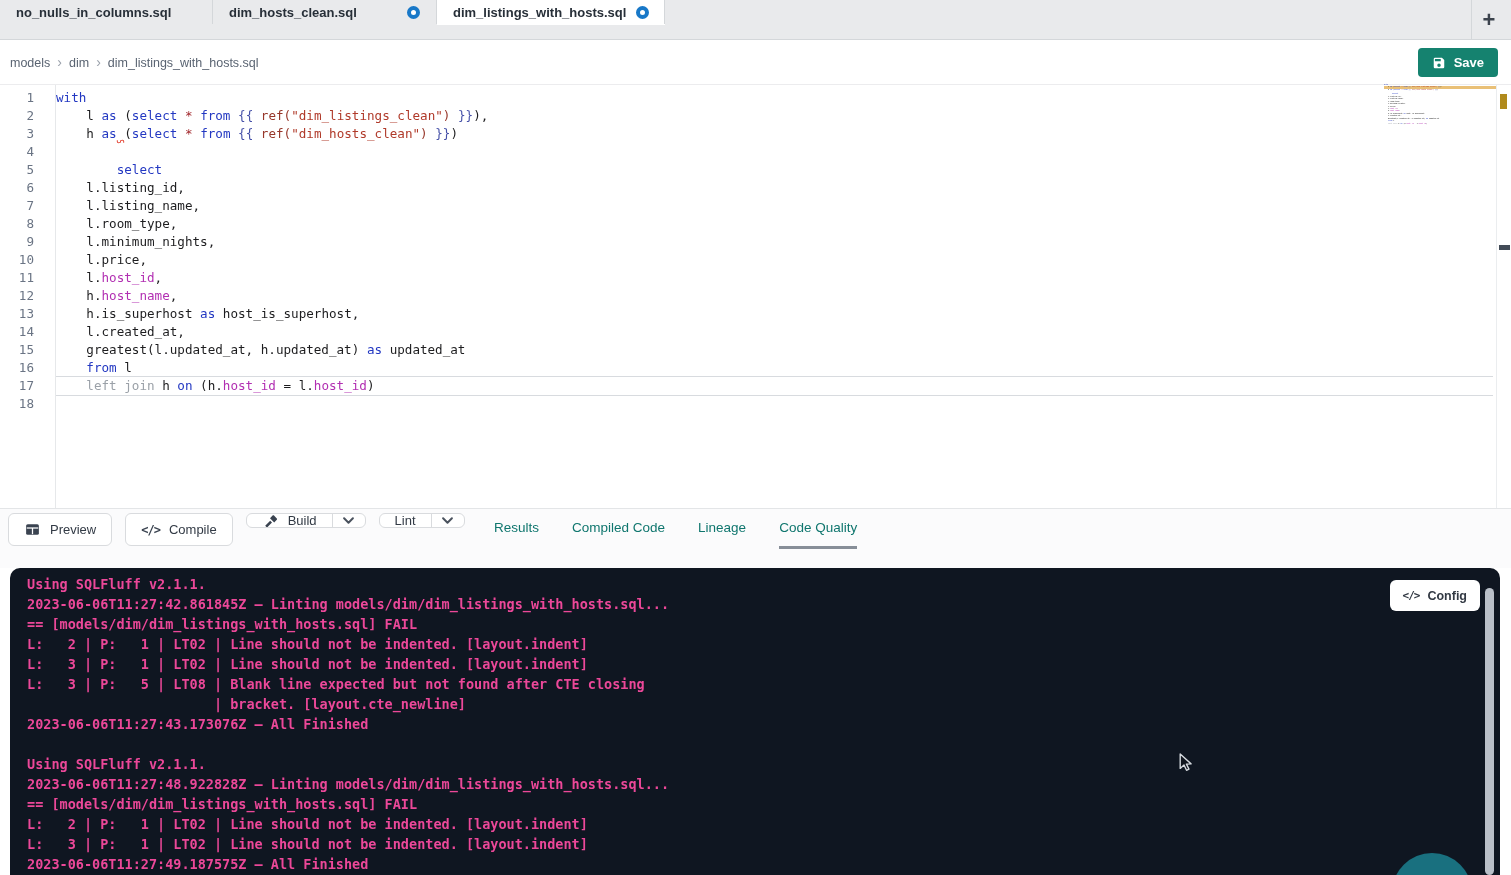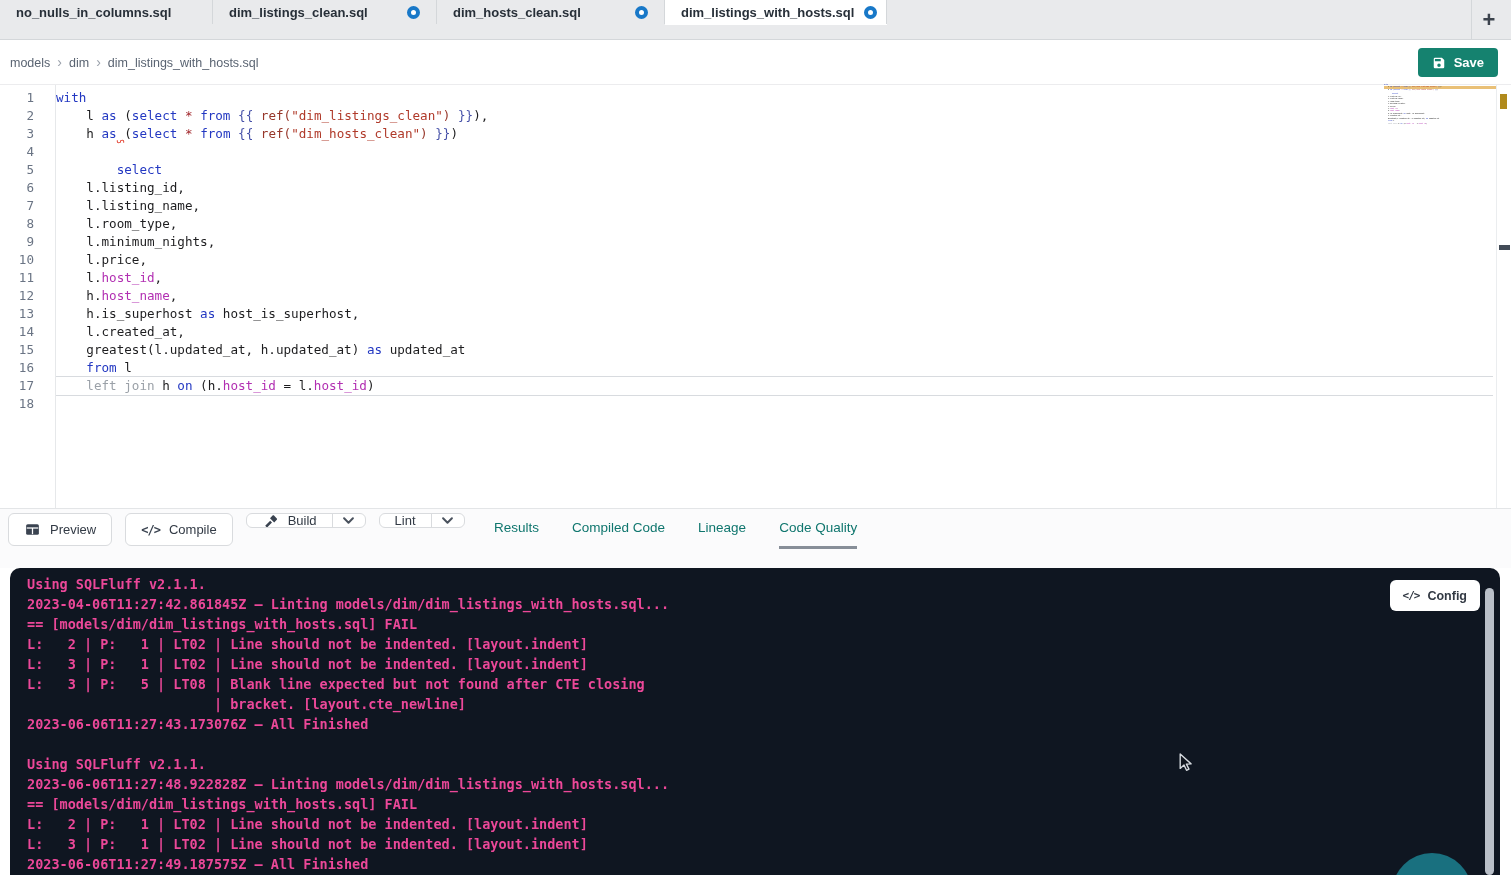--- a/index.html
+++ b/index.html
@@ -113,24 +113,20 @@
 </style>
 </head>
 <body>
 
 <div id="tabbar">
   <div id="tabstrip">
       <div class="tab">
         <span class="tab-label">no_nulls_in_columns.sql</span>
       </div>
       <div class="tab">
-        <span class="tab-label">dim_listings_clean.sql</span>
-        <span class="dot"></span>
-      </div>
-      <div class="tab">
         <span class="tab-label">dim_hosts_clean.sql</span>
         <span class="dot"></span>
       </div>
       <div class="tab active">
         <span class="tab-label">dim_listings_with_hosts.sql</span>
         <span class="dot"></span>
       </div>
     </div>
   <div id="tab-sep"></div>
   <div id="newtab">
@@ -274,21 +270,21 @@
       <div class="ptab">Results</div>
       <div class="ptab">Compiled Code</div>
       <div class="ptab">Lineage</div>
       <div class="ptab active">Code Quality</div>
     </div>
 </div>
 
 <div id="terminal">
   <div id="tlines">
       <div class="tline">Using SQLFluff v2.1.1.</div>
-      <div class="tline">2023-04-06T11:27:42.861845Z — Linting models/dim/dim_listings_with_hosts.sql...</div>
+      <div class="tline">2023-06-06T11:27:42.861845Z — Linting models/dim/dim_listings_with_hosts.sql...</div>
       <div class="tline">== [models/dim/dim_listings_with_hosts.sql] FAIL</div>
       <div class="tline">L:   2 | P:   1 | LT02 | Line should not be indented. [layout.indent]</div>
       <div class="tline">L:   3 | P:   1 | LT02 | Line should not be indented. [layout.indent]</div>
       <div class="tline">L:   3 | P:   5 | LT08 | Blank line expected but not found after CTE closing</div>
       <div class="tline">                       | bracket. [layout.cte_newline]</div>
       <div class="tline">2023-06-06T11:27:43.173076Z — All Finished</div>
       <div class="tline">&nbsp;</div>
       <div class="tline">Using SQLFluff v2.1.1.</div>
       <div class="tline">2023-06-06T11:27:48.922828Z — Linting models/dim/dim_listings_with_hosts.sql...</div>
       <div class="tline">== [models/dim/dim_listings_with_hosts.sql] FAIL</div>

